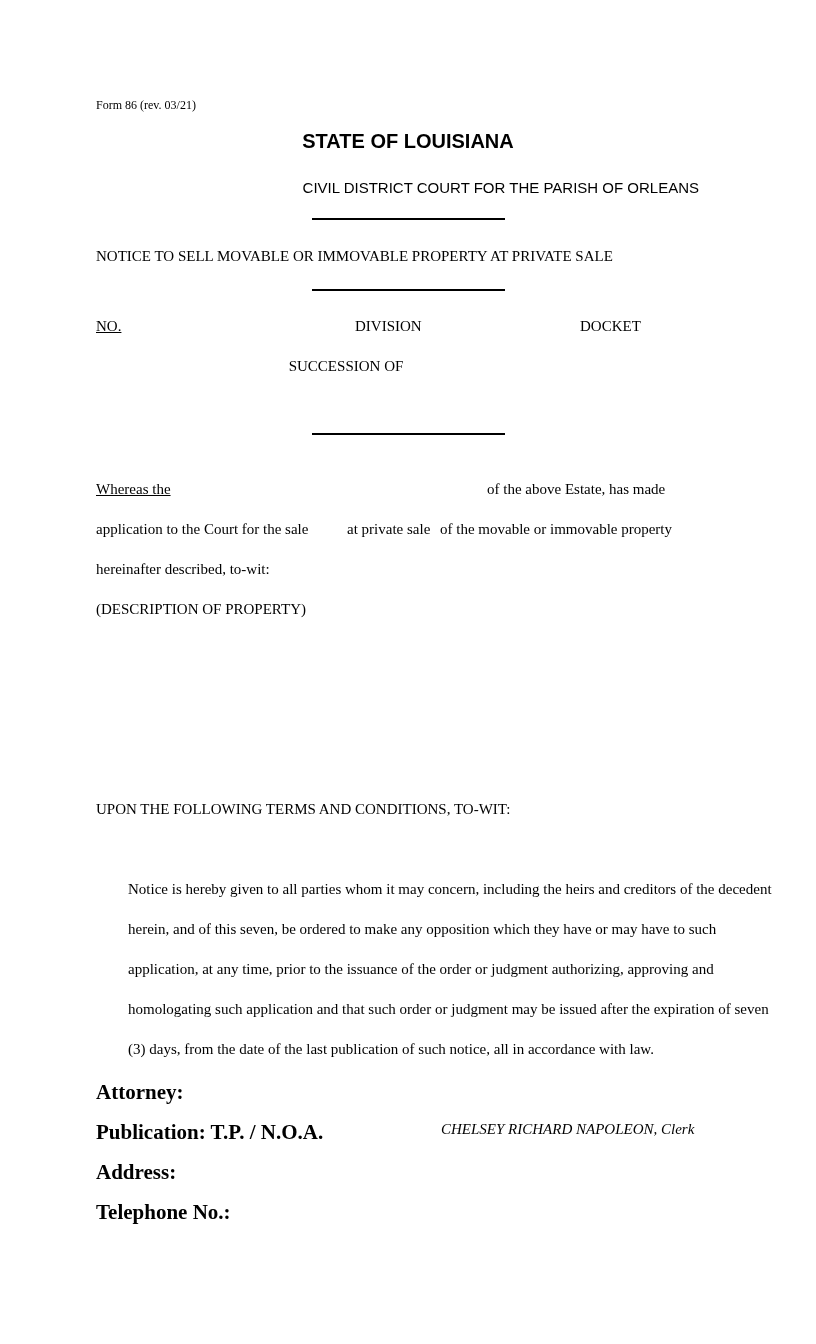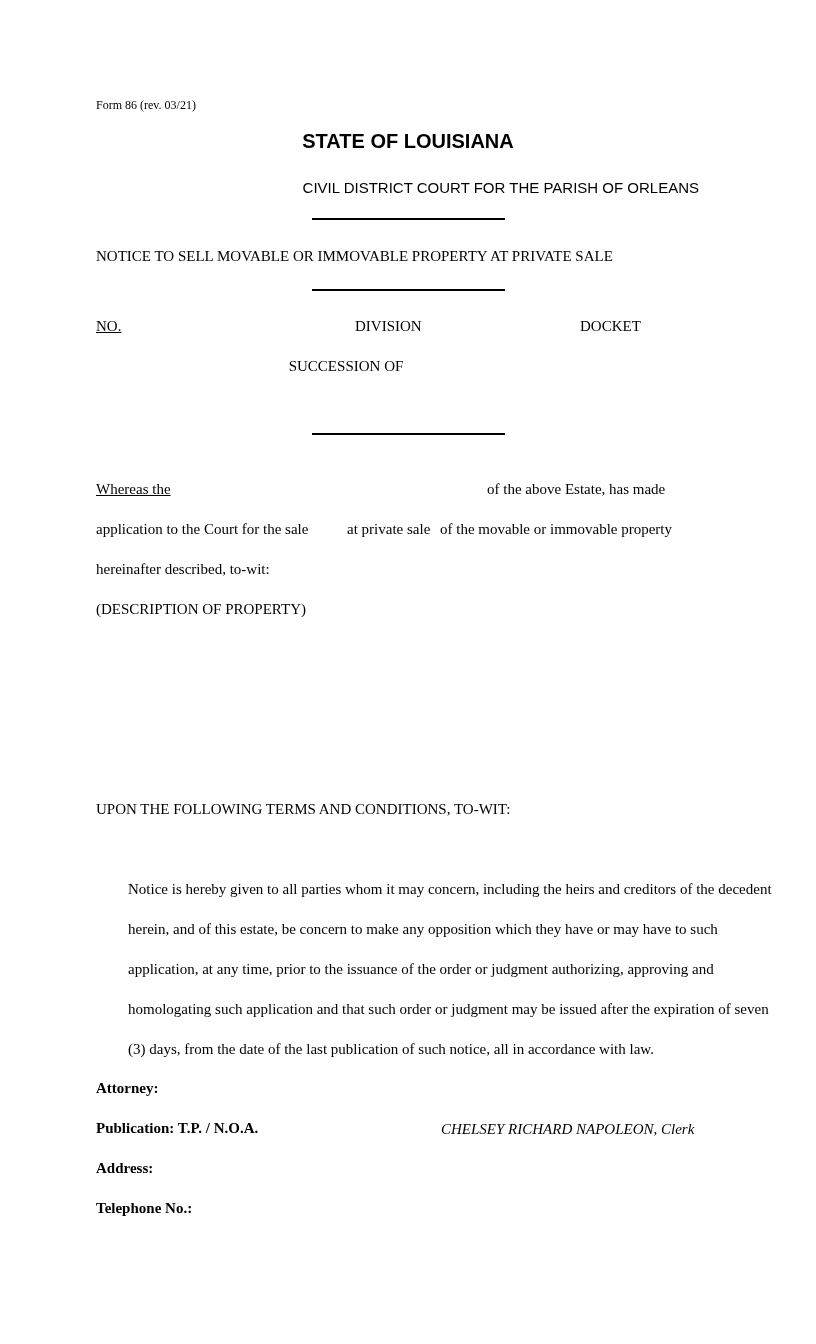--- a/index.html
+++ b/index.html
@@ -42,21 +42,21 @@
     .succession { left: 0; width: 692px; text-align: center; top: 357px; }
     .line1-a { left: 96px; top: 480px; text-decoration: underline; }
     .line1-b { left: 487px; top: 480px; }
     .line2-a { left: 96px; top: 520px; }
     .line2-b { left: 347px; top: 520px; }
     .line2-c { left: 440px; top: 520px; }
     .line3 { left: 96px; top: 560px; }
     .desc-label { left: 96px; top: 600px; }
     .terms-label { left: 96px; top: 800px; }
     .notice-line { left: 96px; margin-left: 32px; }
-    .sig-label { left: 96px; font-size: 15px; font-weight: bold; }
+    .sig-label { left: 96px; font-size: 21px; font-weight: bold; }
     .clerk { left: 441px; top: 1120px; font-style: italic; }
   </style>
 </head>
 <body>
 
 <div class="abs serif form-id">Form 86 (rev. 03/21)</div>
 <div class="abs sans state-title">STATE OF LOUISIANA</div>
 <div class="abs sans court-title">CIVIL DISTRICT COURT FOR THE PARISH OF ORLEANS</div>
 
 <div class="rule" style="top:218px;"></div>
@@ -81,21 +81,21 @@
   <div class="abs serif body-text line2-a">application to the Court for the sale</div>
   <div class="abs serif body-text line2-b">at private sale</div>
   <div class="abs serif body-text line2-c">of the movable or immovable property</div>
 
   <div class="abs serif body-text line3">hereinafter described, to-wit:</div>
   <div class="abs serif body-text desc-label">(DESCRIPTION OF PROPERTY)</div>
 
   <div class="abs serif body-text terms-label">UPON THE FOLLOWING TERMS AND CONDITIONS, TO-WIT:</div>
 
   <div class="abs serif body-text notice-line" style="top:880px;">Notice is hereby given to all parties whom it may concern, including the heirs and creditors of the decedent</div>
-  <div class="abs serif body-text notice-line" style="top:920px;">herein, and of this estate, be concern to make any opposition which they have or may have to such</div>
+  <div class="abs serif body-text notice-line" style="top:920px;">herein, and of this seven, be ordered to make any opposition which they have or may have to such</div>
   <div class="abs serif body-text notice-line" style="top:960px;">application, at any time, prior to the issuance of the order or judgment authorizing, approving and</div>
   <div class="abs serif body-text notice-line" style="top:1000px;">homologating such application and that such  order or judgment may be issued after the expiration of seven</div>
   <div class="abs serif body-text notice-line" style="top:1040px;">(3) days, from the date of the last publication of such notice, all in accordance with law.</div>
 </div>
 
 <div>
   <div class="abs serif sig-label" style="top:1080px;">Attorney:</div>
   <div class="abs serif sig-label" style="top:1120px;">Publication: T.P. / N.O.A.</div>
   <div class="abs serif body-text clerk">CHELSEY RICHARD NAPOLEON, Clerk</div>
   <div class="abs serif sig-label" style="top:1160px;">Address:</div>

